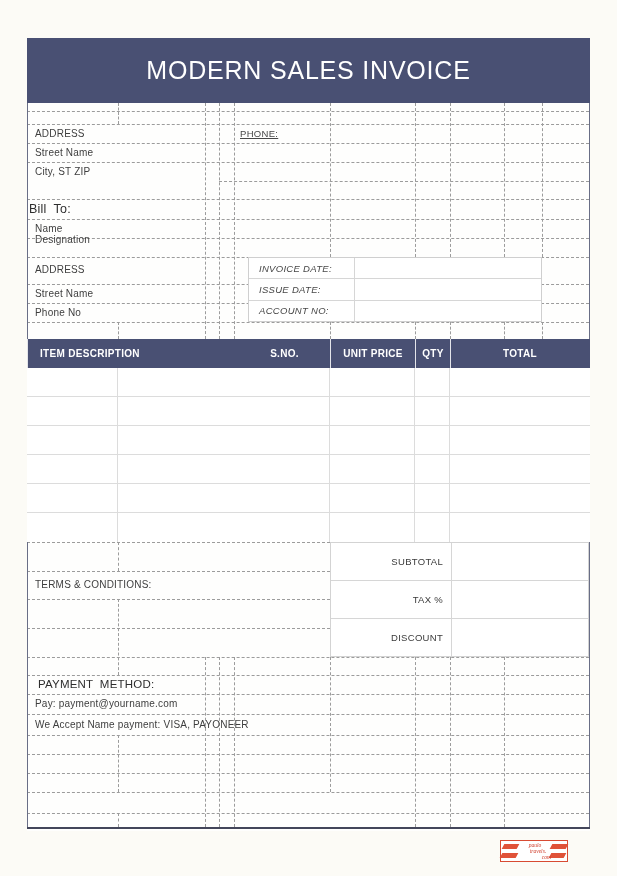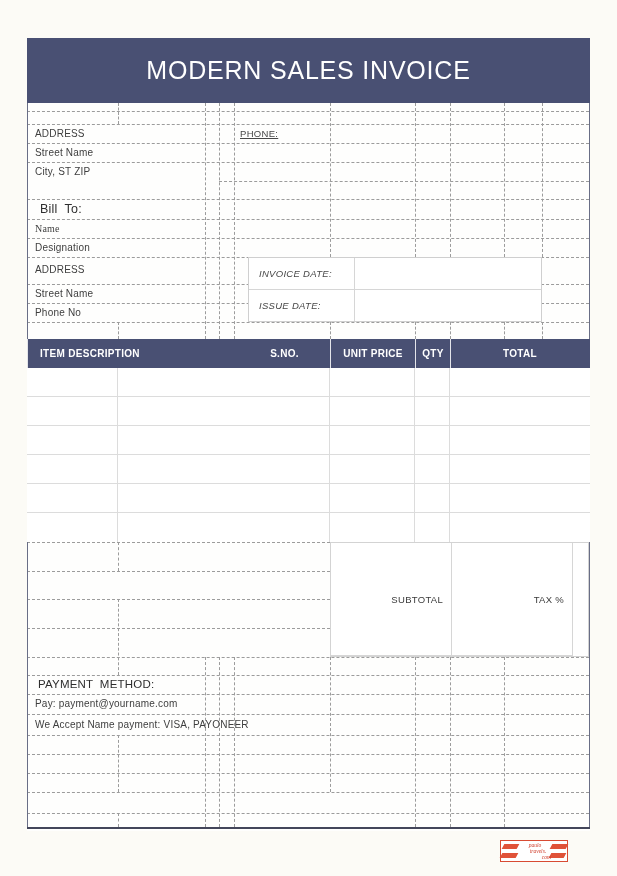--- a/index.html
+++ b/index.html
@@ -55,21 +55,21 @@
     border:1px solid #cfcfcf;box-sizing:border-box;display:flex;flex-direction:column;
   }
   .meta-row{display:flex;flex:1;box-sizing:border-box;border-bottom:1px solid #d6d6d6;font-style:italic;}
   .meta-row:last-child{border-bottom:none;}
   .meta-label{width:105px;display:flex;align-items:center;padding-left:10px;box-sizing:border-box;
     font-size:9.5px;color:#474747;letter-spacing:.3px;}
   .meta-value{flex:1;border-left:1px solid #d6d6d6;}
   
   .totals{
     position:absolute;left:303px;top:504px;width:259px;height:115px;background:#ffffff;z-index:3;
-    border:1px solid #d3d3d3;box-sizing:border-box;display:flex;flex-direction:row;
+    border:1px solid #d3d3d3;box-sizing:border-box;display:flex;flex-direction:column;
   }
   .tot-row{display:flex;flex:1;box-sizing:border-box;border-bottom:1px solid #d6d6d6;}
   .tot-row:last-child{border-bottom:none;}
   .tot-label{width:120px;display:flex;align-items:center;justify-content:flex-end;padding-right:8px;
     box-sizing:border-box;font-size:9.5px;color:#3a3a3a;letter-spacing:.3px;}
   .tot-value{flex:1;border-left:1px solid #d6d6d6;}
   
   .sig-box{
     position:absolute;left:303px;top:754px;width:120px;height:37px;background:#ffffff;z-index:3;
     border:1px solid #cfcfcf;box-sizing:border-box;display:flex;align-items:center;justify-content:center;
@@ -101,34 +101,38 @@
 
   <div class="band">
     <h1>MODERN SALES INVOICE</h1>
   </div>
 
   <div class="lbl" style="left:8px;top:86px;">ADDRESS</div>
   <div class="lbl" style="left:8px;top:105px;">Street Name</div>
   <div class="lbl" style="left:8px;top:124px;">City, ST ZIP</div>
   <div class="lbl small-caps" style="left:213px;top:86px;text-decoration:underline;">PHONE:</div>
 
-  <div class="lbl big" style="left:13px;top:161px;">Bill  To:</div>
-  <div class="lbl" style="left:8px;top:181px;font-family:Liberation Serif, serif;">Name</div>
-  <div class="lbl" style="left:8px;top:200px;">Designation</div>
+  <div class="lbl big" style="left:2px;top:161px;">Bill  To:</div>
+  <div class="lbl" style="left:8px;top:181px;">Name</div>
+  <div class="lbl" style="left:8px;top:192px;">Designation</div>
   <div class="lbl" style="left:8px;top:219px;line-height:26px;">ADDRESS</div>
   <div class="lbl" style="left:8px;top:246px;">Street Name</div>
   <div class="lbl" style="left:8px;top:265px;">Phone No</div>
 
   <div class="meta-box">
     <div class="meta-row">
       <div class="meta-label">INVOICE DATE:</div>
       <div class="meta-value"></div>
     </div>
     <div class="meta-row">
       <div class="meta-label">ISSUE DATE:</div>
+      <div class="meta-value"></div>
+    </div>
+    <div class="meta-row">
+      <div class="meta-label">ACCOUNT NO:</div>
       <div class="meta-value"></div>
     </div>
   </div>
 
   <div class="thead">
     <div class="thcell w1 sep">ITEM DESCRIPTION</div>
     <div class="thcell w0">S.NO.</div>
     <div class="thcell w2 sep">UNIT PRICE</div>
     <div class="thcell w3 sep">QTY</div>
     <div class="thcell w4 sep">TOTAL</div>
@@ -187,20 +191,21 @@
     <div class="tot-row">
       <div class="tot-label">TAX %</div>
       <div class="tot-value"></div>
     </div>
     <div class="tot-row">
       <div class="tot-label">DISCOUNT</div>
       <div class="tot-value"></div>
     </div>
   </div>
 
+  <div class="lbl" style="left:8px;top:533px;line-height:28px;">TERMS &amp; CONDITIONS:</div>
   <div class="lbl" style="left:11px;top:637px;font-size:11.5px;color:#2e2e2e;">PAYMENT  METHOD:</div>
   <div class="lbl" style="left:8px;top:656px;line-height:20px;">Pay: payment@yourname.com</div>
   <div class="lbl" style="left:8px;top:676px;line-height:21px;">We Accept Name payment: VISA, PAYONEER</div>
 
 
   <div class="bottom-rule"></div>
 <div class="dl-h" style="top: 73px; left: 0px; width: 562px;"></div>
     <div class="dl-h" style="top: 86px; left: 0px; width: 562px;"></div>
     <div class="dl-h" style="top: 105px; left: 0px; width: 562px;"></div>
     <div class="dl-h" style="top: 124px; left: 0px; width: 562px;"></div>

